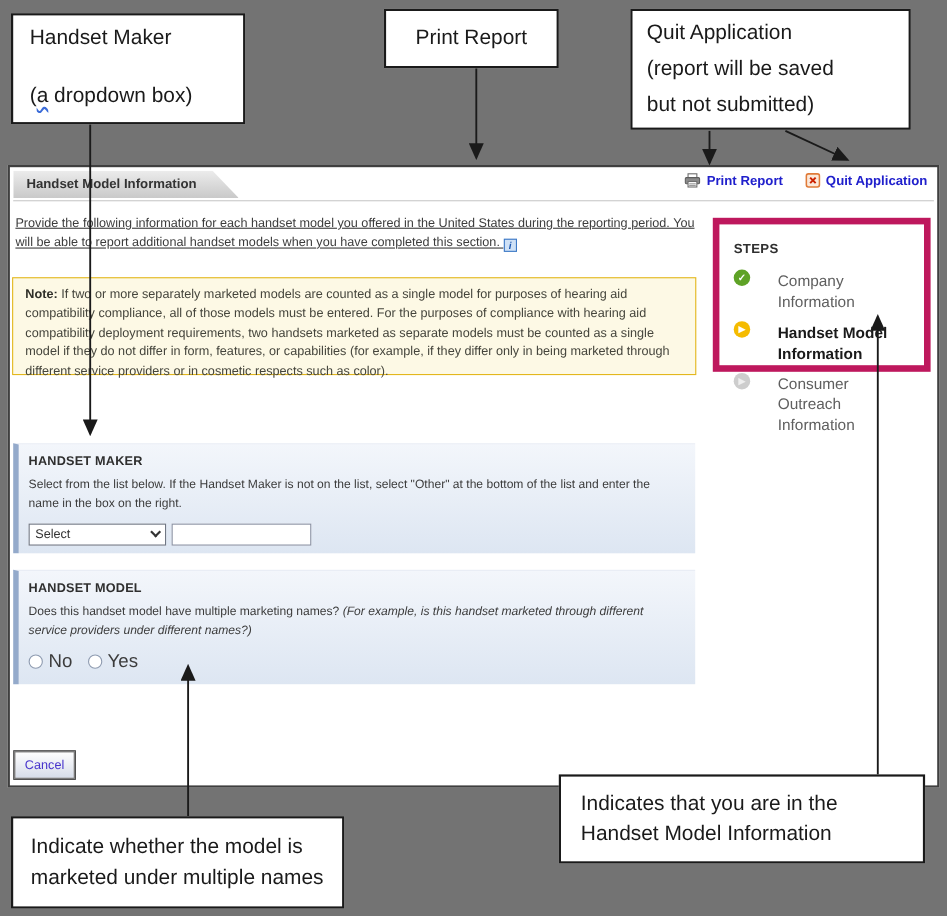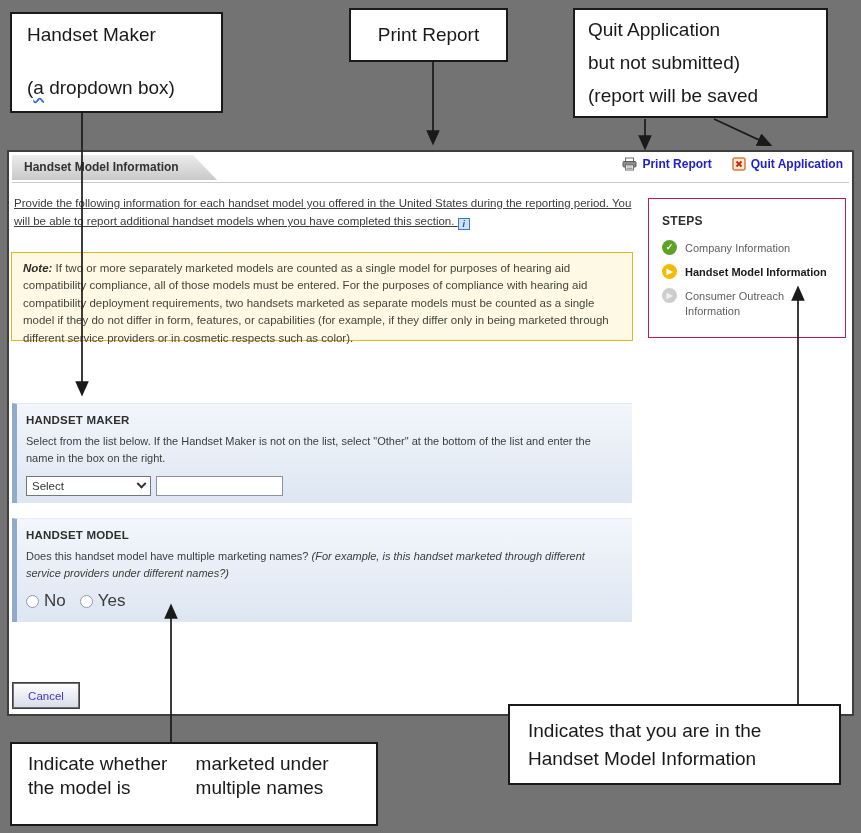--- a/index.html
+++ b/index.html
@@ -9,22 +9,22 @@
 
   
   .callout { position:absolute; background:#fff; border:2px solid #1a1a1a;
     color:#1a1a1a; font-size:19px; line-height:1.25; z-index:5; }
   .co-handset-maker { left:10px; top:12px; width:213px; height:101px;
     padding:9px 0 11px 15px; display:flex; flex-direction:column; justify-content:space-between; }
   .co-print { left:349px; top:8px; width:159px; height:54px;
     display:flex; align-items:center; justify-content:center; }
   .co-quit { left:573px; top:8px; width:255px; height:110px;
     padding:8px 0 8px 13px; display:flex; flex-direction:column; justify-content:space-between; }
-  .co-bottom-left { left:10px; top:742px; width:368px; height:84px;
-    padding:8px 0 8px 16px; display:flex; justify-content:space-evenly; }
+  .co-bottom-left { left:10px; top:742px; width:303px; height:84px;
+    padding:8px 0 8px 16px; display:flex; flex-direction:column; justify-content:space-evenly; }
   .co-bottom-right { left:508px; top:704px; width:333px; height:81px;
     padding:8px 0 8px 18px; display:flex; flex-direction:column; justify-content:space-evenly; }
   .squiggle { text-decoration:underline; text-decoration-style:wavy;
     text-decoration-color:#3A6BD8; text-underline-offset:3px; }
 
   
   svg.arrows { position:absolute; left:0; top:0; width:861px; height:833px;
     z-index:4; pointer-events:none; }
   svg.arrows line { stroke:#1a1a1a; stroke-width:1.7; }
 
@@ -43,21 +43,21 @@
 
   .intro { position:absolute; left:5px; top:42px; width:628px;
     font-size:11.5px; color:#3c3c3c; line-height:1.6;text-decoration:underline; }
   .info-icon { display:inline-block; width:12px; height:12px; background:#cfe1f6;
     border:1px solid #3e79c6; color:#1a56b0; font-weight:bold; font-style:italic;
     font-size:9px; line-height:10px; text-align:center; vertical-align:-2px; }
 
   .notebox { position:absolute; left:2px; top:100px; width:622px; height:89px;
     background:#fdf9e5; border:1px solid #e3b71d; padding:7px 11px;
     font-size:11.5px; color:#45453c; line-height:1.52; }
-  .notebox b { font-style:italic; color:#2f2f28; }
+  .notebox b { color:#2f2f28; }
 
   .panel { position:absolute; left:3px; width:620px;
     background:linear-gradient(#f3f6fb,#dde6f2);
     border-left:5px solid #94aacb; border-top:1px solid #e7ecf4; padding:10px 14px 0 9px; }
   .panel-maker { top:251px; height:100px; }
   .panel-model { top:366px; height:104px; }
   .panel h3 { font-size:11.5px; color:#2f2f2f; margin-bottom:7px; letter-spacing:.2px; }
   .panel p { font-size:11px; color:#3c3c3c; line-height:1.55; margin-bottom:9px; width:595px; }
   .controls-row { display:flex; gap:5px; align-items:center; }
   .select-box { width:125px; height:20px; background:#fff; border:1px solid #707784;
@@ -65,35 +65,35 @@
     font-size:11.5px; color:#333; padding:0 5px; cursor:pointer; }
   .chev { width:7px; height:7px; border-right:2px solid #333; border-bottom:2px solid #333;
     transform:rotate(45deg) translate(-2px,-2px); }
   .text-input { width:127px; height:20px; background:#fff; border:1px solid #8a92a3; }
 
   .radio-row { display:flex; gap:14px; align-items:center; margin-top:2px; }
   .radio-opt { display:flex; gap:5px; align-items:center; font-size:17px; color:#3c3c3c; cursor:pointer; }
   .radio-circle { width:13px; height:13px; border-radius:50%; background:#fff;
     border:1px solid #8e9bb0; }
 
-  .cancel-btn { position:absolute; left:4px; top:531px; width:66px; height:25px;
+  .cancel-btn { position:absolute; left:4px; top:531px; width:55px; height:25px;
     background:linear-gradient(#fefefe,#d7dde9); border:1px solid #6f6f6f;
     outline:1px solid #3f3f3f; font-size:11.5px; color:#4733cc;
     font-family:"Liberation Sans", sans-serif; cursor:pointer; }
 
   .steps { position:absolute; left:639px; top:46px; width:198px; height:140px;
-    background:#fff; border:1px solid #be185d; padding:15px 10px 0 13px; }
+    background:#fff; border:6px solid #be185d; padding:15px 10px 0 13px; }
   .steps h4 { font-size:12px; color:#2f2f2f; margin-bottom:12px; letter-spacing:.3px; }
   .step-item { display:flex; gap:8px; margin-bottom:8px; align-items:flex-start; cursor:pointer; }
   .step-dot { width:15px; height:15px; border-radius:50%; flex:0 0 15px;
     color:#fff; font-size:9px; line-height:15px; text-align:center; font-weight:bold; }
   .dot-complete { background:#5ea226; }
   .dot-current  { background:#f5bb00; font-size:8px; }
   .dot-upcoming { background:#cdcdcd; color:#efefef; font-size:8px; }
-  .step-label { font-size:11px; color:#5f5f5f; line-height:1.35; padding-top:1px; }
+  .step-label { font-size:14px; color:#5f5f5f; line-height:1.35; padding-top:1px;margin-left:17px; }
   .lbl-current { font-weight:bold; color:#1a1a1a; }
 
   
   .icon-svg { display:block; }
 </style>
 </head>
 <body>
 
 <div class="stage">
 
@@ -101,22 +101,22 @@
     <div>Handset Maker</div>
     <div><span>(</span><span class="squiggle">a</span><span> dropdown box)</span></div>
   </div>
 
   <div class="callout co-print">
     <div>Print Report</div>
   </div>
 
   <div class="callout co-quit">
     <div>Quit Application</div>
+    <div>(report will be saved</div>
     <div>but not submitted)</div>
-    <div>(report will be saved</div>
   </div>
 
   <div class="callout co-bottom-left">
     <div>Indicate whether the model is</div>
     <div>marketed under multiple names</div>
   </div>
 
   <div class="callout co-bottom-right">
     <div>Indicates that you are in the</div>
     <div>Handset Model Information</div>

